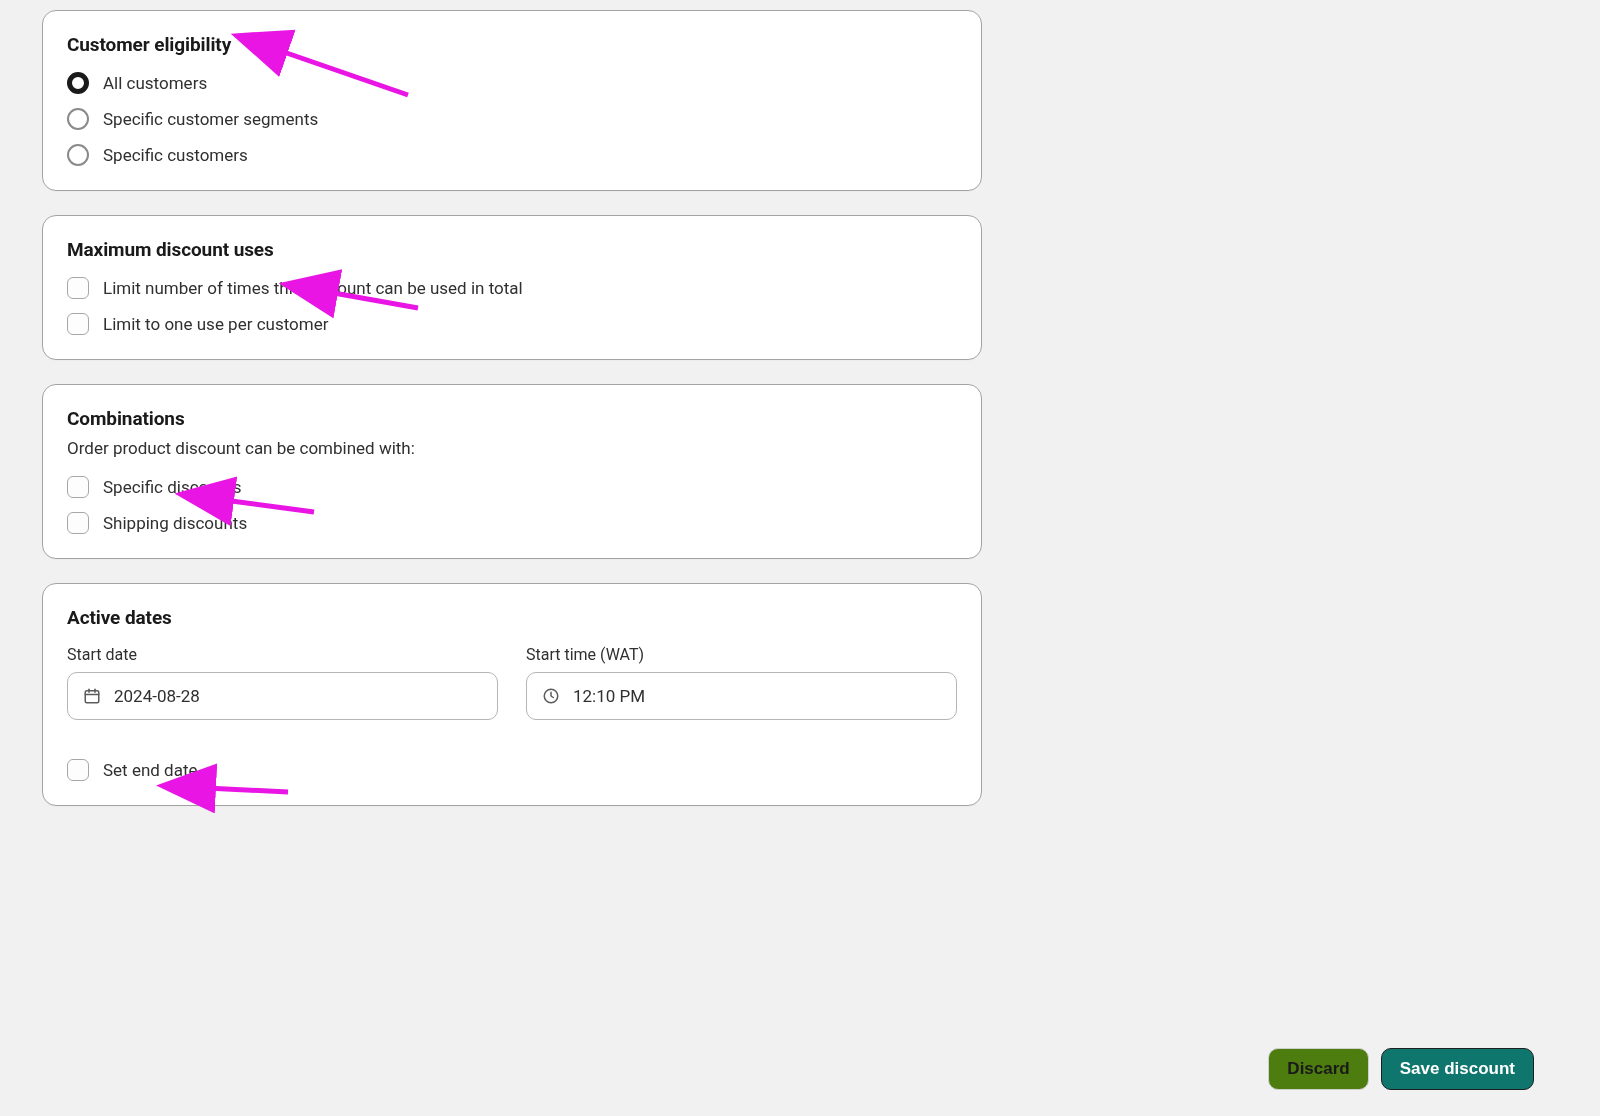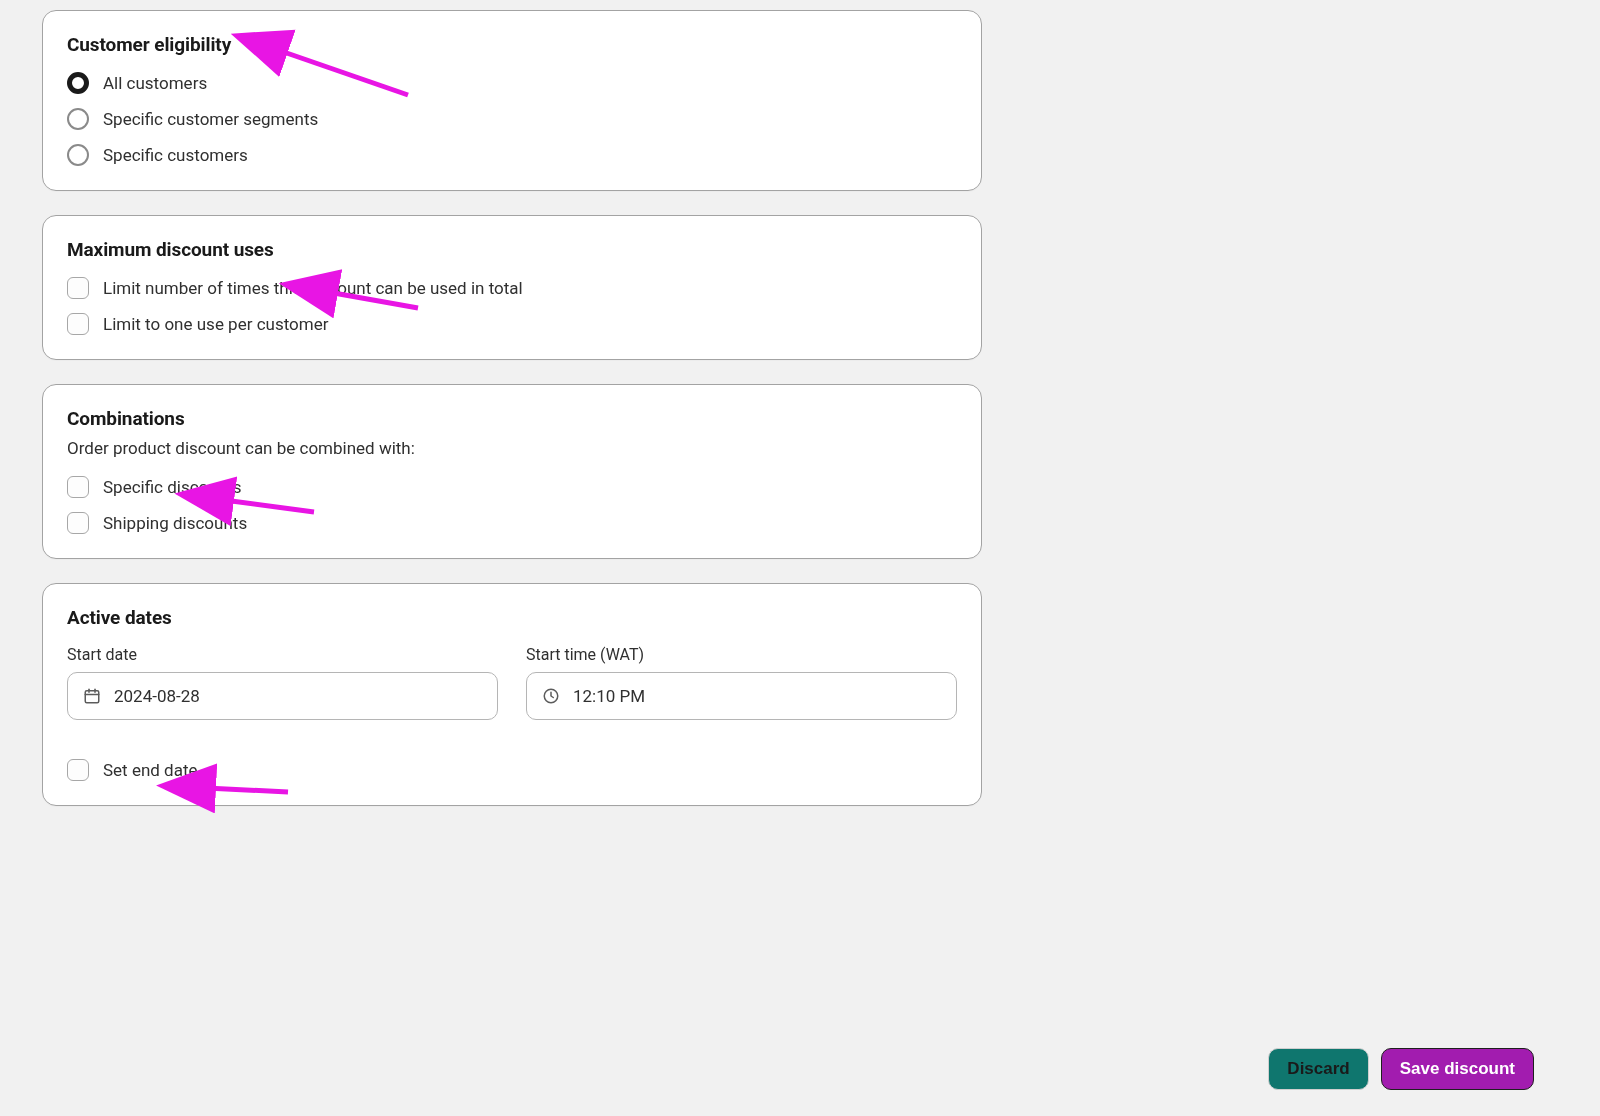--- a/index.html
+++ b/index.html
@@ -110,25 +110,25 @@
   .btn {
     height: 42px;
     padding: 0 18px;
     border-radius: 10px;
     font-size: 17px;
     font-weight: 600;
     display: inline-flex;
     align-items: center;
     cursor: pointer;
     border: 1px solid #cfcfcf;
+    background: #4d7c0f;
+    color: #1a1a1a;
+  }
+  .btn.primary {
     background: #0f766e;
-    color: #1a1a1a;
-  }
-  .btn.primary {
-    background: #a21caf;
     color: #fff;
     border: 1px solid #1f1f1f;
   }
 
   
   .arrow {
     position: absolute;
     pointer-events: none;
   }
   .arrow svg { display:block; overflow: visible; }

